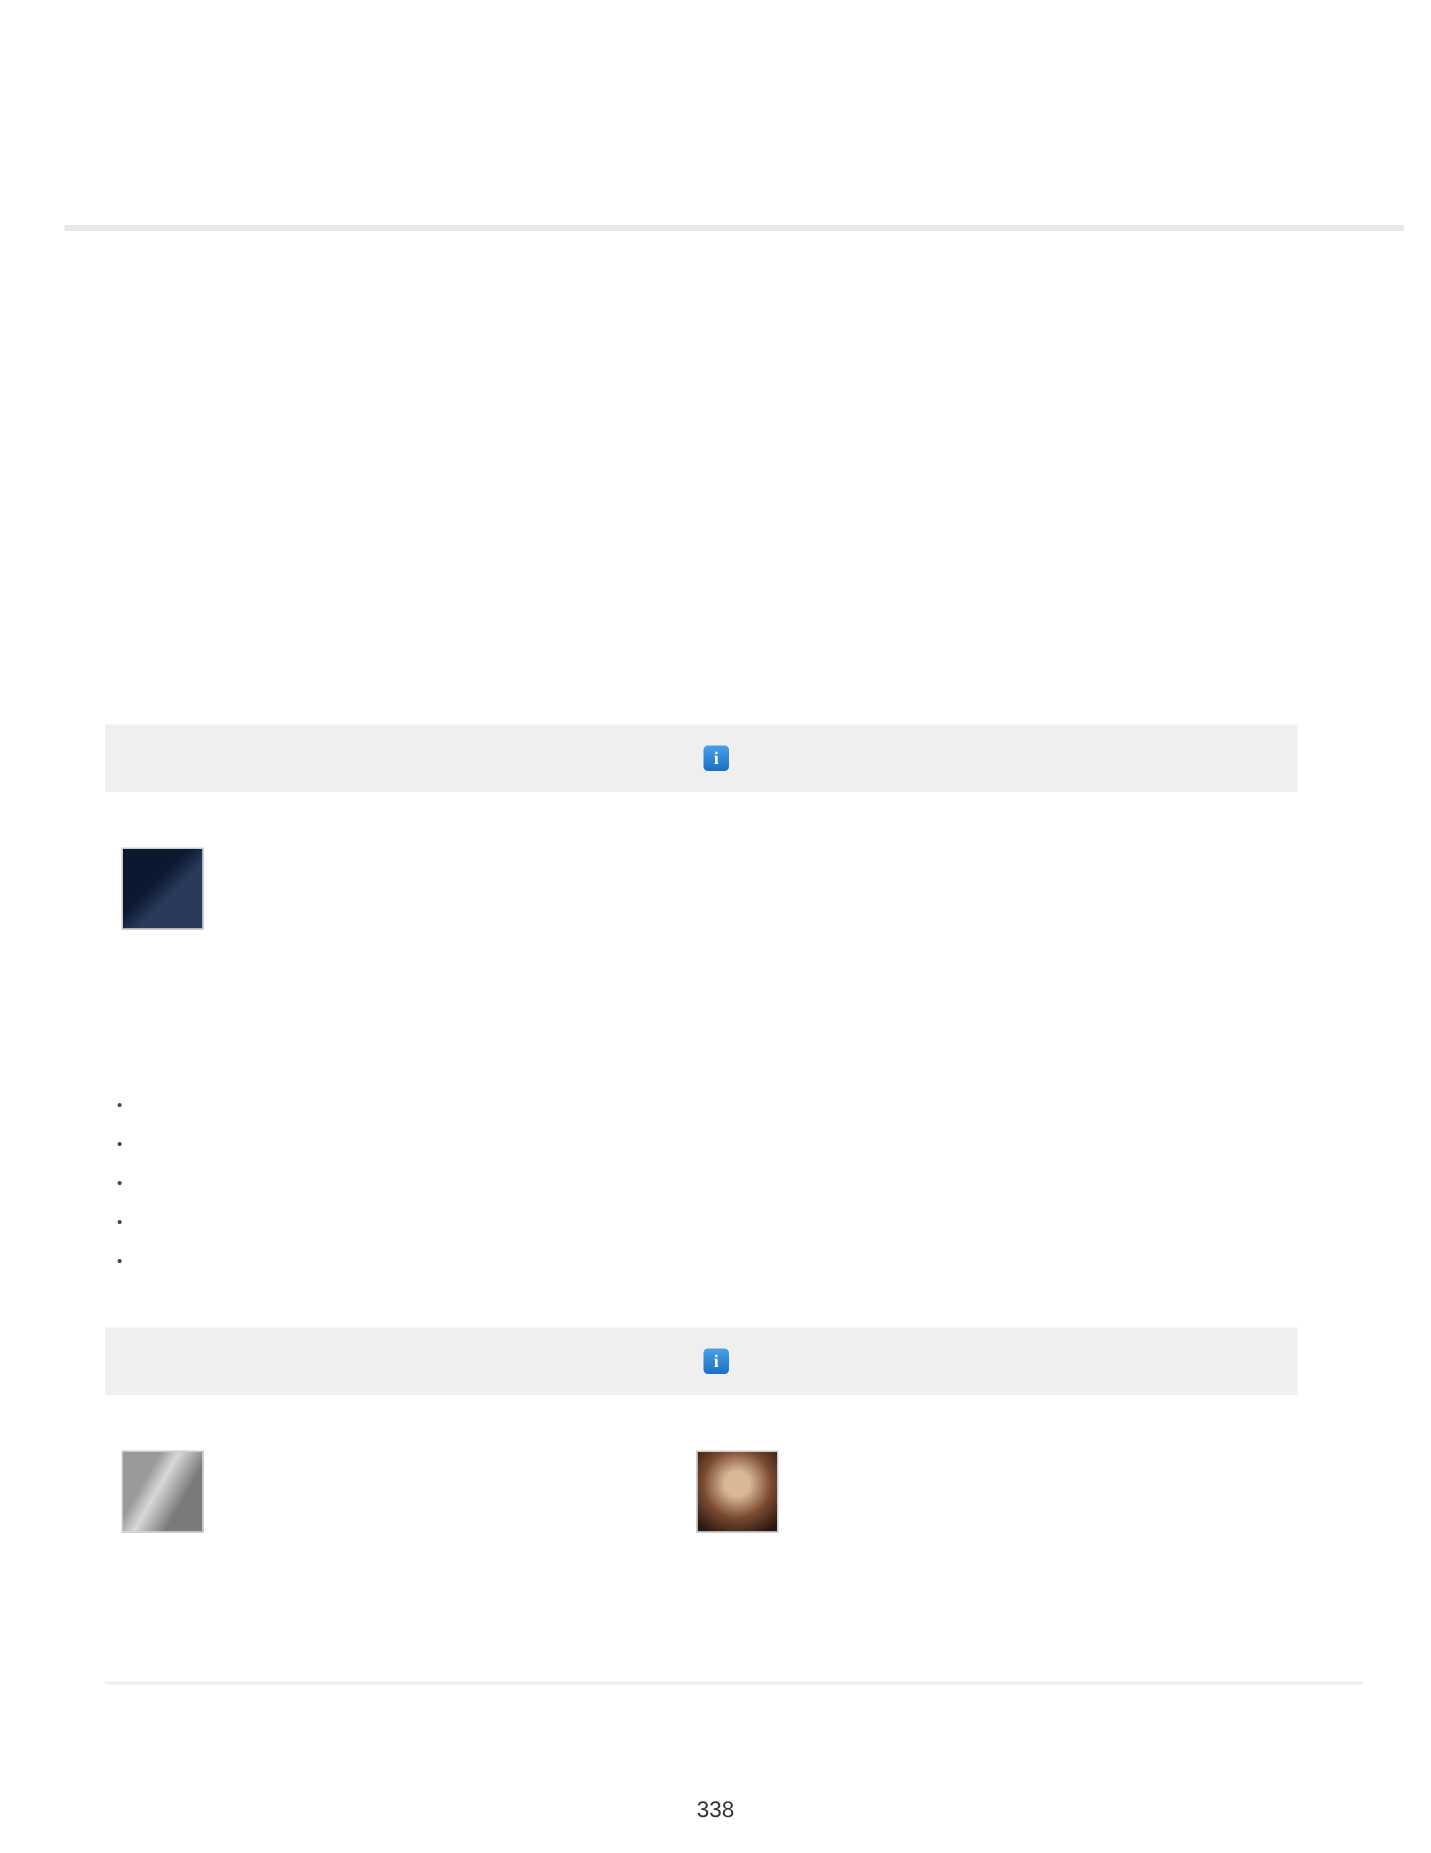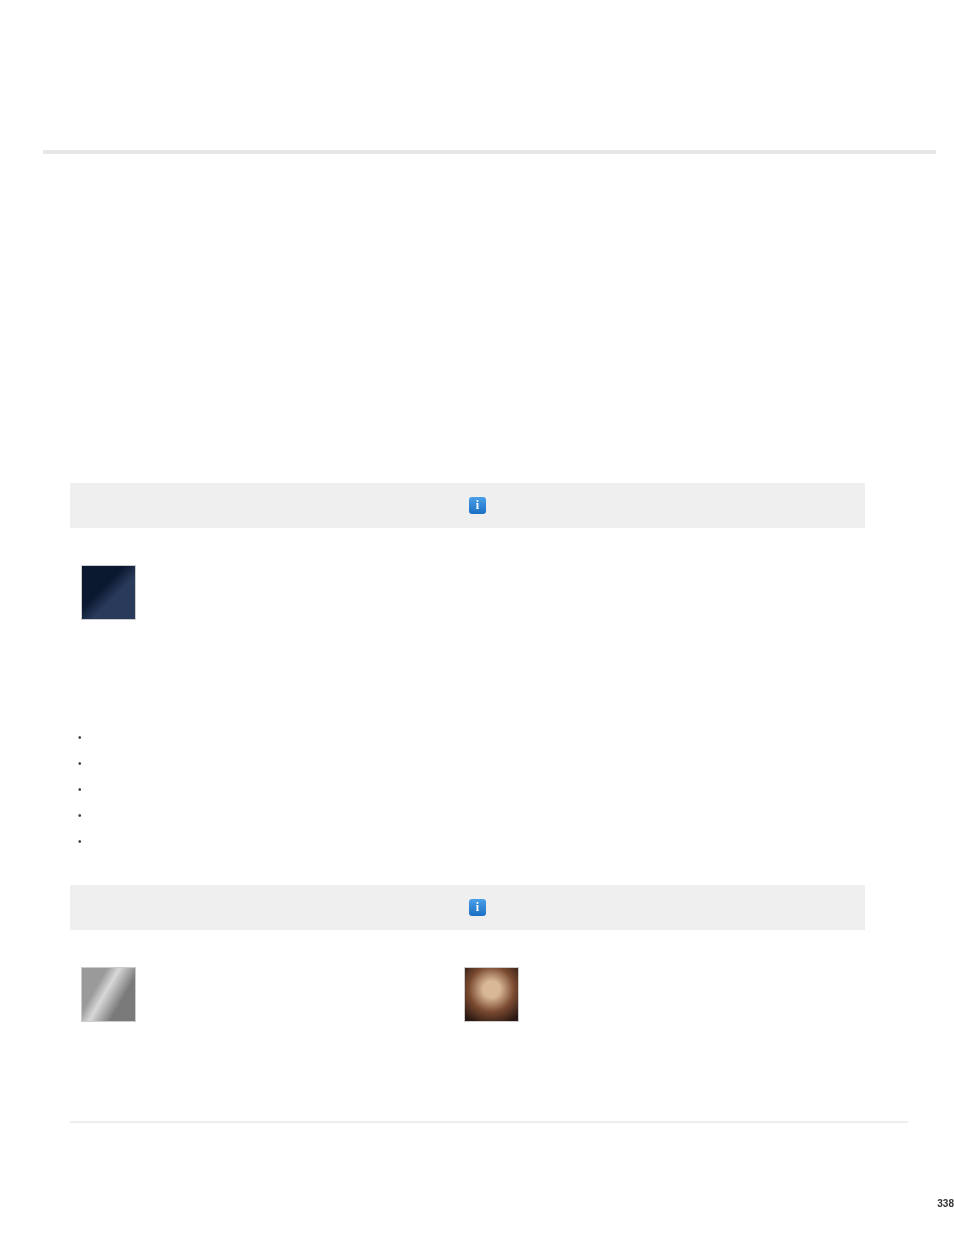--- a/index.html
+++ b/index.html
@@ -70,24 +70,23 @@
     top: 1121px;
     left: 70px;
     width: 838px;
     height: 2px;
     background: #eeeeee;
   }
   .page-num {
     position: absolute;
     top: 1198px;
     width: 100%;
-    text-align: right;
-    font-size: 10px;
+    text-align: center;
+    font-size: 15px;
     color: #333;
-    font-weight: bold;
   }
   
   .a1-bg {
     background: linear-gradient(135deg, #0a1830 40%, #2a3a5a 60%);
   }
   .a2-bg {
     background: linear-gradient(120deg, #9a9a9a 30%, #d8d8d8 45%, #7a7a7a 70%);
   }
   .a3-bg {
     background: radial-gradient(circle at 50% 40%, #d9b896 20%, #7a4a30 55%, #2a1812 90%);

